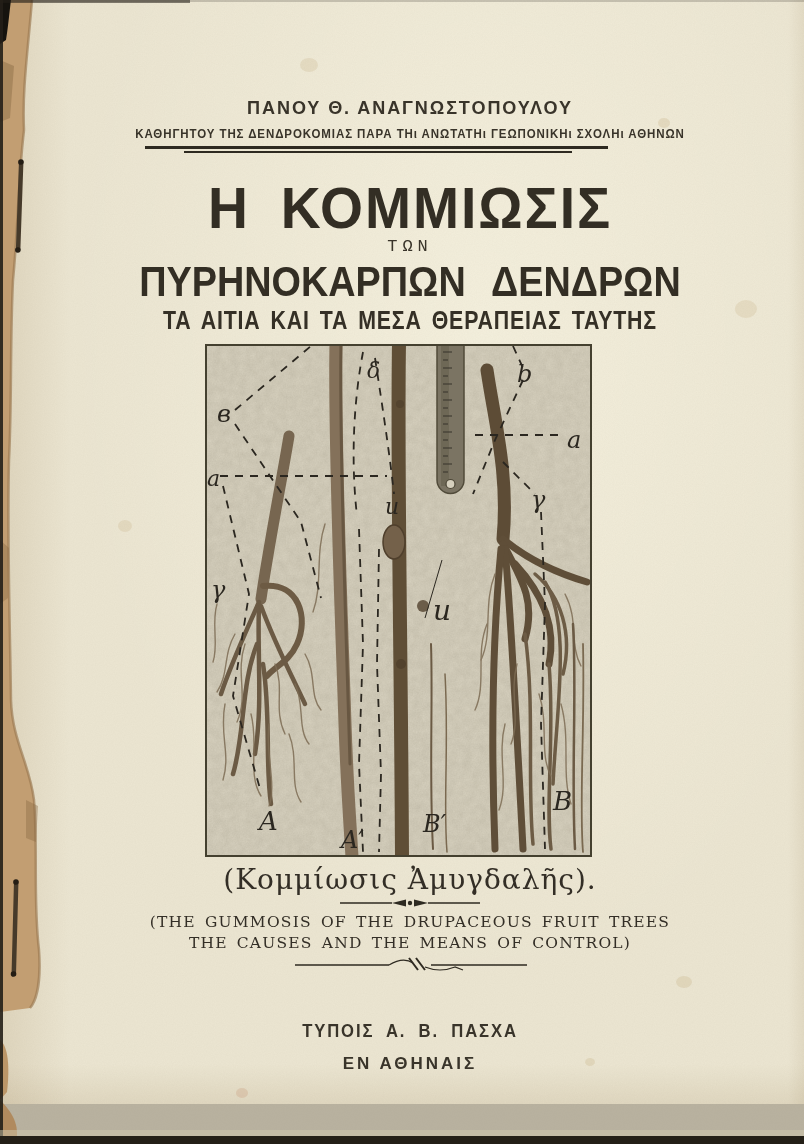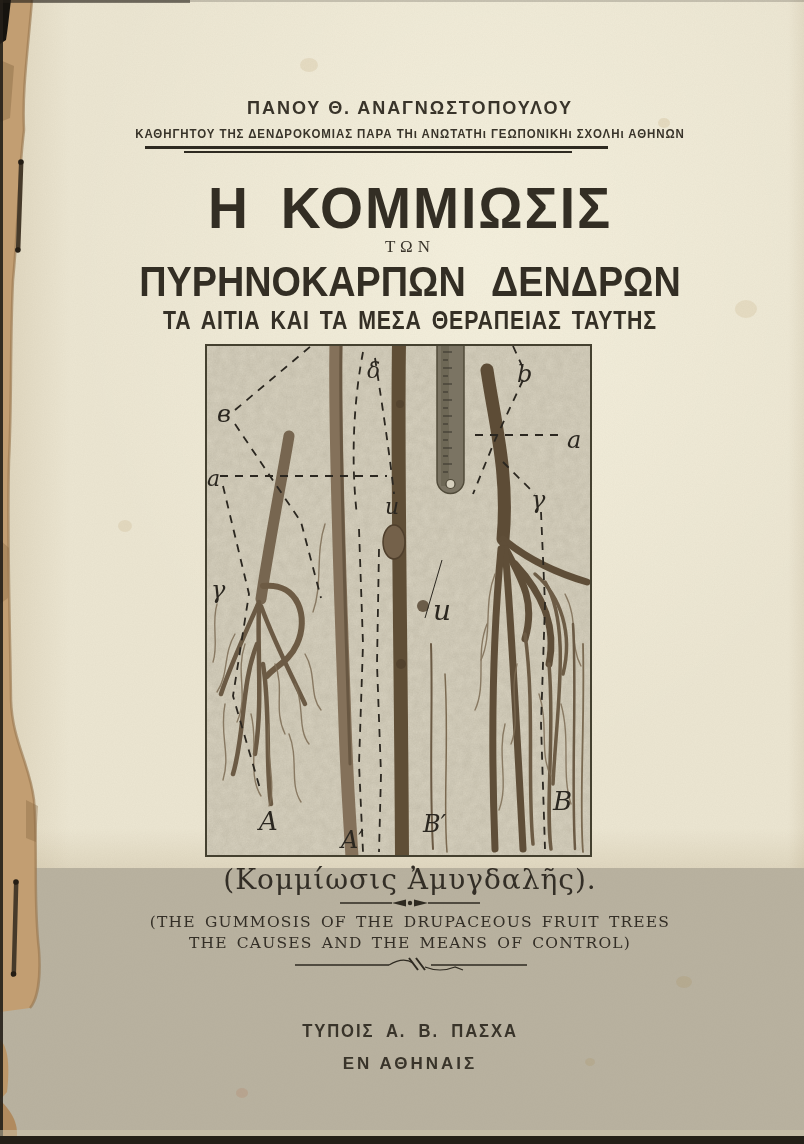--- a/index.html
+++ b/index.html
@@ -1,36 +1,36 @@
 <!DOCTYPE html>
 <html><head>
 <meta charset="utf-8">
 <style>
   html,body{margin:0;padding:0;}
   body{width:804px;height:1144px;overflow:hidden;background:#b9b2a0;}
   .page{
-    position:relative;width:804px;height:868px;
+    position:relative;width:804px;height:1104px;
     background:
       radial-gradient(ellipse at 60% 30%, rgba(255,252,235,.45), rgba(0,0,0,0) 60%),
       linear-gradient(90deg, rgba(150,120,75,.16), rgba(150,120,75,0) 70px),
       linear-gradient(270deg, rgba(140,115,70,.10), rgba(140,115,70,0) 16px),
       linear-gradient(0deg, rgba(150,125,80,.14), rgba(150,125,80,0) 40px),
       #ece6d2;
     font-family:"Liberation Sans", sans-serif;
     color:#39342a;
   }
   .abs{position:absolute;}
   .center-col{left:90px;width:640px;text-align:center;}
   .author{top:97px;font-size:19px;font-weight:bold;letter-spacing:2px;transform:scaleX(.95);}
   .author-sub{top:127px;font-size:12.5px;font-weight:bold;letter-spacing:1px;transform:scaleX(.92);}
   .rule{background:#2e2a21;height:2.5px;}
   .rule1{left:145px;top:146px;width:463px;}
   .rule2{left:184px;top:151px;width:388px;height:2px;}
   .title1{top:175px;font-size:57px;font-weight:bold;letter-spacing:2px;word-spacing:14px;transform:scaleX(.97);color:#332e24;}
-  .title2{top:237px;font-family:Liberation Serif, serif;font-size:17px;letter-spacing:5px;color:#39342a;}
+  .title2{top:237px;font-family:Liberation Mono, monospace;font-size:17px;letter-spacing:5px;color:#39342a;}
   .title3{top:258px;font-size:42px;font-weight:bold;letter-spacing:0px;word-spacing:18px;transform:scaleX(.90);color:#332e24;}
   .subtitle{top:305px;font-size:26px;font-weight:bold;letter-spacing:1px;word-spacing:4px;transform:scaleX(.82);color:#353026;}
   .figure{left:205px;top:344px;width:387px;height:513px;}
   .cap-greek{top:863px;font-family:"DejaVu Serif", serif;font-size:28px;letter-spacing:1px;color:#332e26;}
   .orn1{left:340px;top:897px;}
   .cap-en{font-family:"DejaVu Serif", serif;font-size:15.5px;letter-spacing:1.2px;word-spacing:3px;color:#332e26;}
   .cap-en1{top:913px;}
   .cap-en2{top:934px;}
   .orn2{left:295px;top:955px;}
   .imp1{top:1054px;font-size:17px;font-weight:bold;letter-spacing:3px;}

